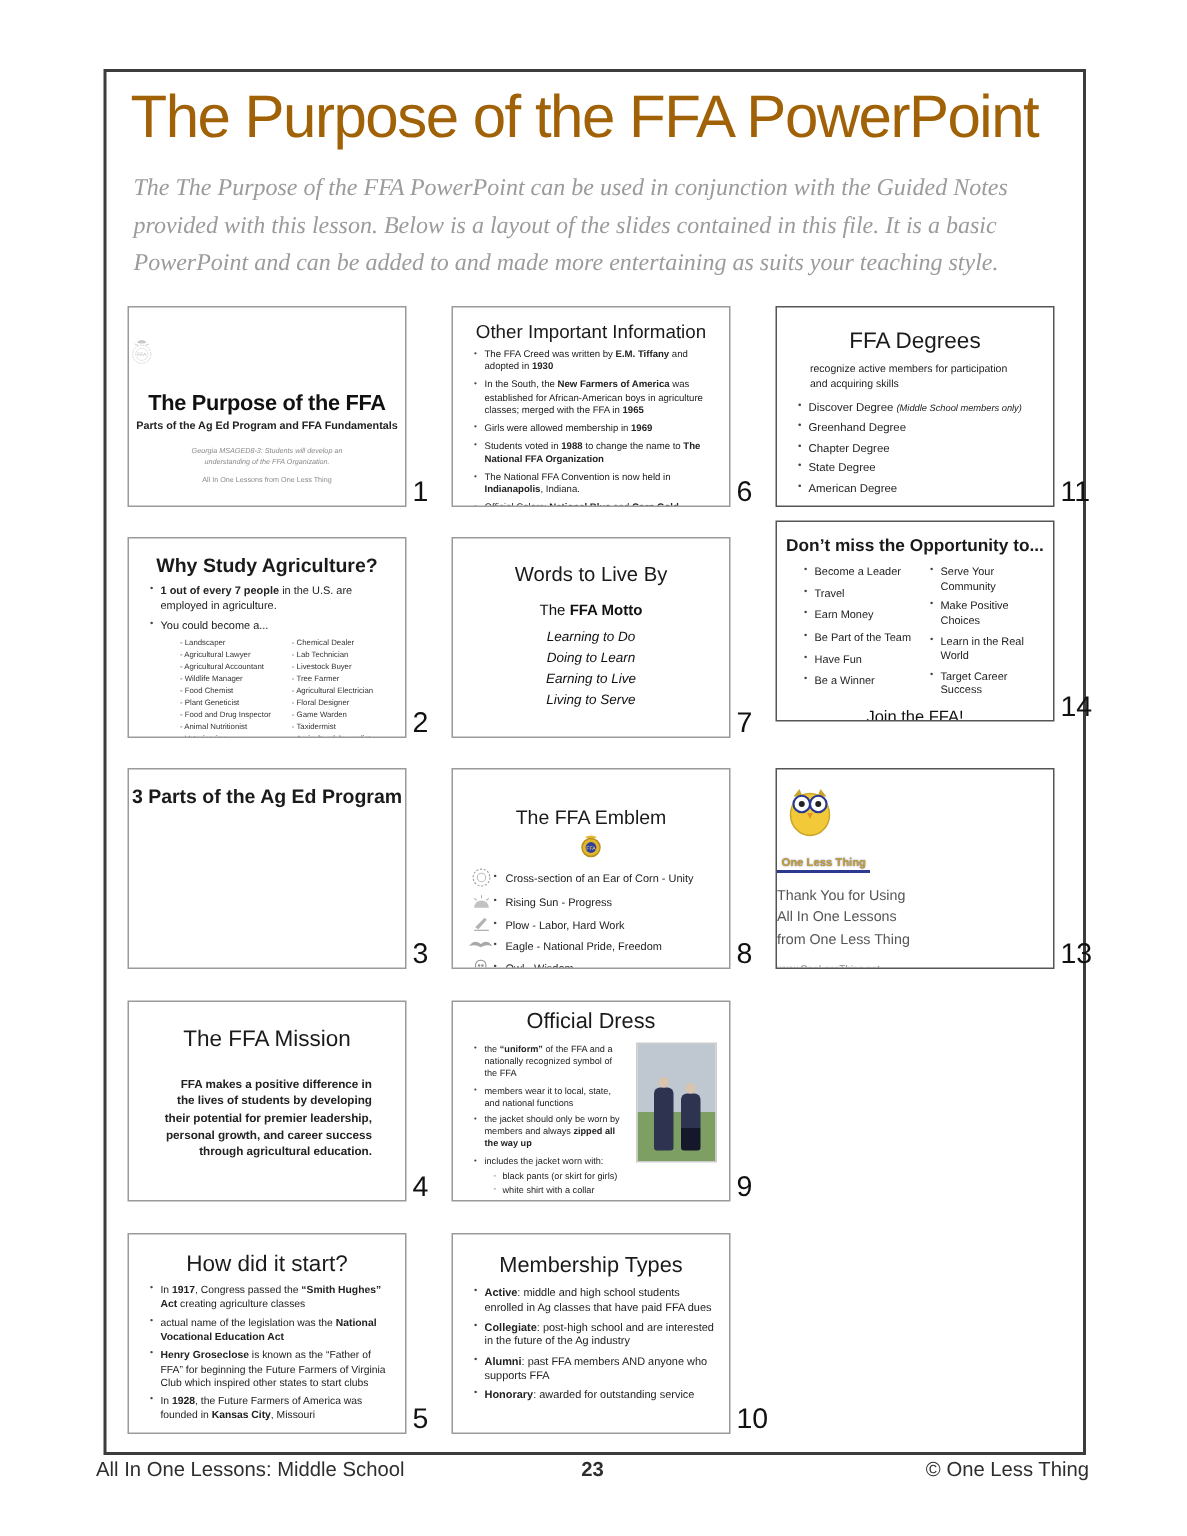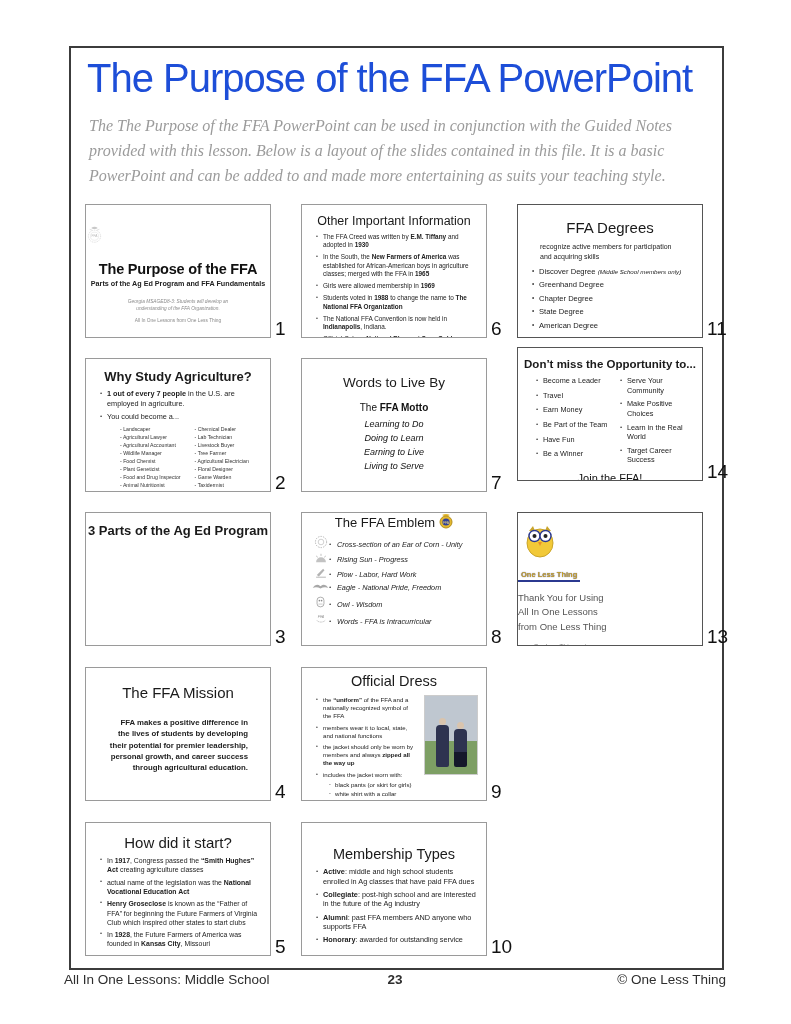--- a/index.html
+++ b/index.html
@@ -2,21 +2,21 @@
 <html><head>
 <meta charset="utf-8">
 <title>The Purpose of the FFA PowerPoint</title>
 <style>
   html,body{margin:0;padding:0;}
   body{
     width:791px;height:1024px;position:relative;background:#ffffff;
     font-family:"Liberation Sans", sans-serif;color:#222;overflow:hidden;
   }
   .frame{position:absolute;left:69px;top:46px;width:651px;height:920px;border:2px solid #3c3c3c;background:#fff;}
-  .doc-title{position:absolute;left:87px;top:56px;width:640px;font-size:40px;letter-spacing:-1px;color:#1d4ed8;font-weight:400;white-space:nowrap;}
+  .doc-title{position:absolute;left:87px;top:56px;width:640px;font-size:40px;letter-spacing:-1px;color:#a16207;font-weight:400;white-space:nowrap;}
   .doc-intro{position:absolute;left:89px;top:114px;width:612px;font-family:"Liberation Serif", serif;font-style:italic;font-size:16px;line-height:1.55;color:#9b9b9b;}
   .grid{position:absolute;left:85px;top:204px;width:703px;height:760px;}
   .cell{position:absolute;width:186px;height:134px;}
   .slide{position:absolute;inset:0;background:#fff;border:1px solid #9a9a9a;overflow:hidden;}
   .c3 .slide{border:1.5px solid #555;}
   .num{position:absolute;left:190px;bottom:-2px;font-size:19px;color:#111;}
 
   
   .stitle{text-align:center;color:#1a1a1a;}
   ul.bl{list-style:none;margin:5px 8px 0 14px;padding:0;text-align:left;}
@@ -56,33 +56,33 @@
   .t4{font-size:15px;margin-top:16px;}
   .mission{font-size:7.8px;line-height:1.45;text-align:right;width:140px;margin:16px auto 0;font-weight:bold;}
 
   
   .t5{font-size:15px;margin-top:11px;}
   .b5{font-size:6.9px;margin-top:7px;}
   .b5 li{margin-bottom:5px;}
   .t6{font-size:12.5px;margin-top:9px;}
   .b6{font-size:6.4px;margin-top:4px;}
   .b6 li{margin-bottom:2.5px;}
-  .t10{font-size:14.5px;margin-top:23px;}
+  .t10{font-size:14.5px;margin-top:13px;}
   .b10{font-size:7.3px;margin-top:6px;}
   .b10 li{margin-bottom:5px;}
 
   
   .t7{font-size:13.5px;margin-top:16px;}
   .lead7{font-size:10px;text-align:center;margin-top:12px;color:#111;}
   .motto{margin-top:5px;text-align:center;font-size:9px;font-style:italic;line-height:1.55;color:#111;}
 
   
-  .t8{font-size:13px;margin-top:0;display:flex;align-items:center;justify-content:center;gap:4px;}
+  .t8{font-size:13px;margin-top:24px;display:flex;align-items:center;justify-content:center;gap:4px;flex-direction:column;}
   .erows{margin:4px 6px 0 10px;}
-  .erow{display:flex;align-items:flex-end;margin-bottom:4px;font-style:italic;}
+  .erow{display:flex;align-items:center;margin-bottom:4px;}
   .eicon{width:17px;flex:0 0 17px;display:flex;justify-content:center;margin-top:-1px;}
   .etext{font-size:7.3px;line-height:1.3;text-align:left;position:relative;padding-left:8px;}
   .etext::before{content:"•";position:absolute;left:0;color:#444;font-size:0.85em;}
 
   
   .t9{font-size:14.5px;margin-top:5px;}
   .s9body{display:flex;margin-top:2px;}
   .b9{font-size:6.1px;flex:1;margin:2px 2px 0 10px;}
   .b9 li{margin-bottom:2px;}
   .photo{position:relative;flex:0 0 52px;height:78px;margin:4px 8px 0 0;background:linear-gradient(#bfc7d0 0 58%,#7d9f64 58% 100%);border:1px solid #ccc;}

